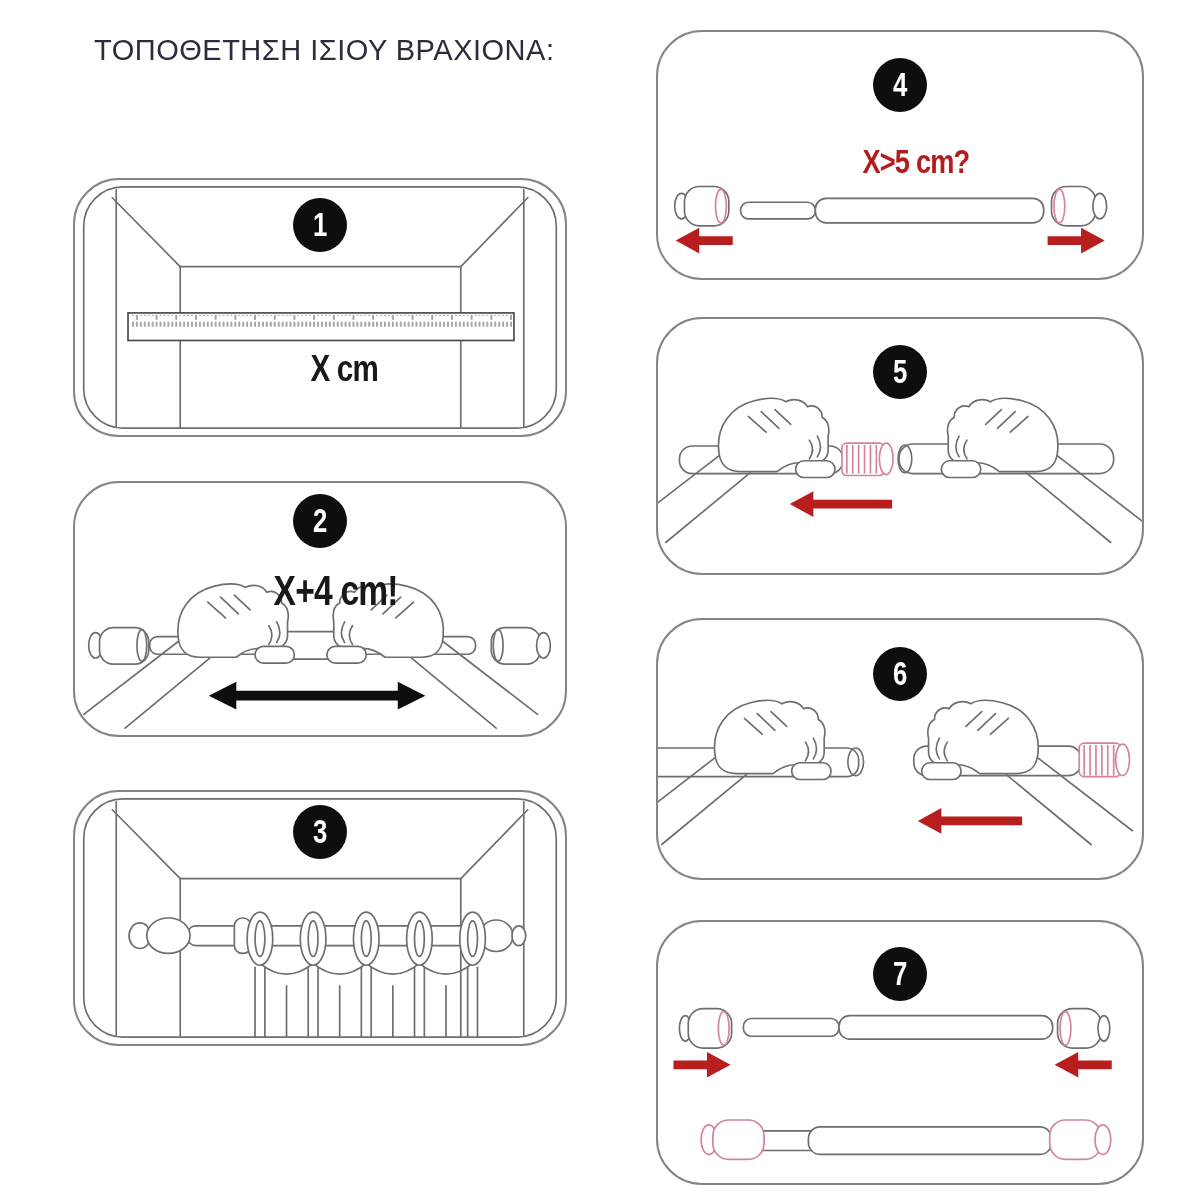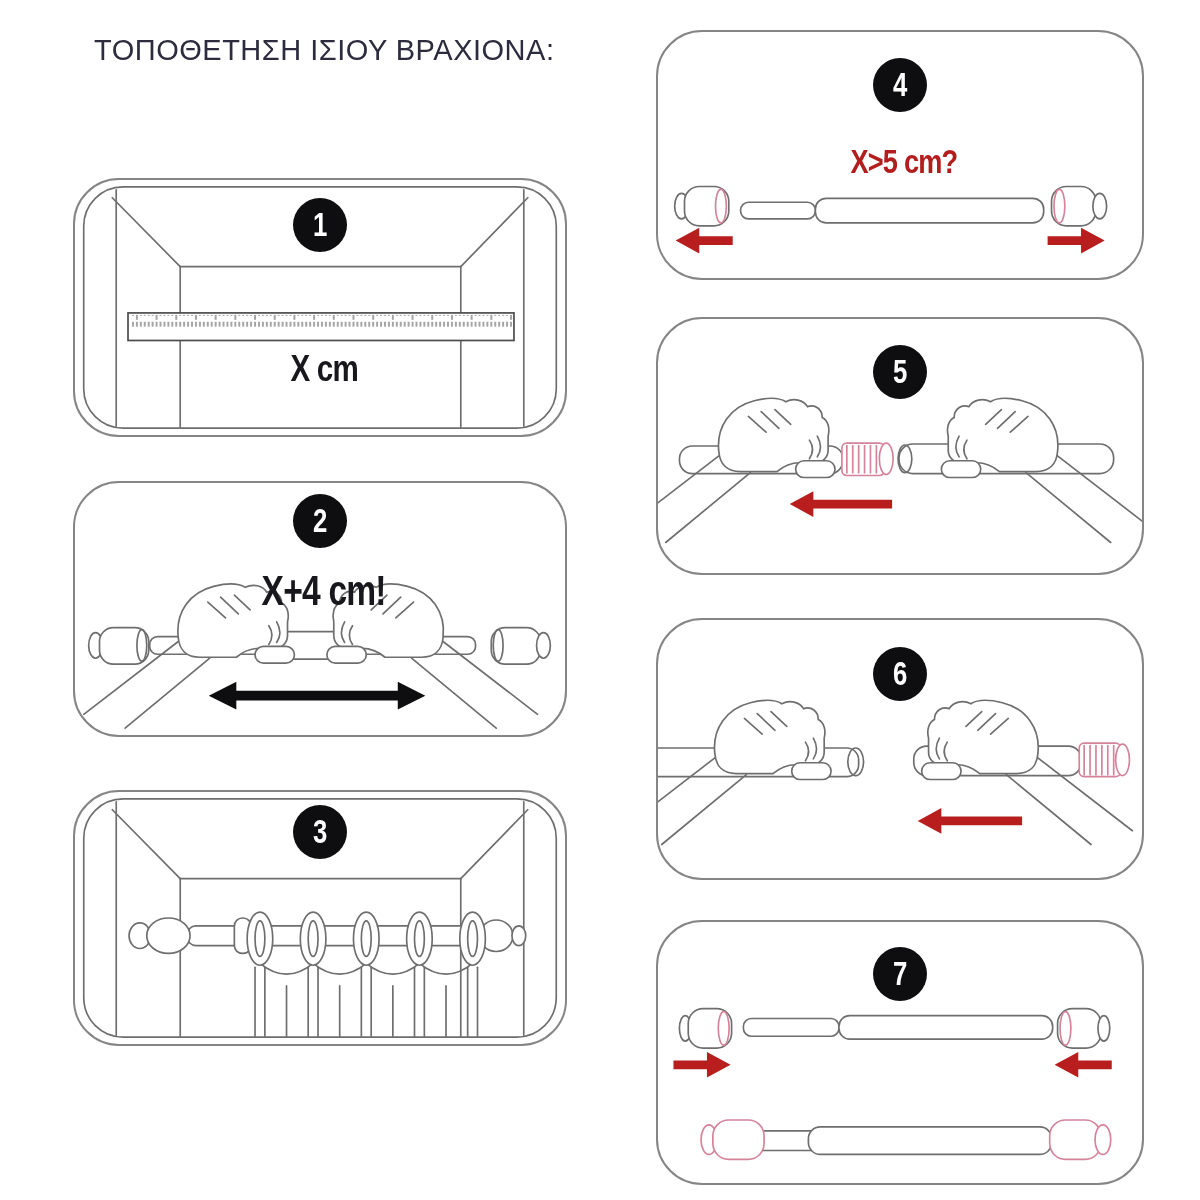--- a/index.html
+++ b/index.html
@@ -6,21 +6,21 @@
   #canvas{position:relative;width:1200px;height:1200px;background:#ffffff;overflow:hidden;
           font-family:"Liberation Sans", sans-serif;}
   #page-title{position:absolute;left:94px;top:34px;font-size:29px;font-weight:400;
               letter-spacing:0.5px;color:#2c2c3e;margin:0;}
   .panel{position:absolute;background:#fff;border:2px solid #858585;border-radius:46px;
          overflow:hidden;box-sizing:border-box;}
   .panel svg{position:absolute;left:0;top:0;width:100%;height:100%;display:block;}
   .badge{position:absolute;left:50%;margin-left:-27px;width:54px;height:54px;border-radius:50%;
          background:#0e0e10;color:#fff;display:flex;align-items:center;justify-content:center;z-index:3;}
   .badge span{display:block;font-size:33px;font-weight:700;transform:scaleX(0.78);}
-  .plabel{position:absolute;left:4px;width:100%;text-align:center;font-weight:700;z-index:3;}
+  .plabel{position:absolute;left:16px;width:100%;text-align:center;font-weight:700;z-index:3;}
   .plabel span{display:inline-block;transform:scaleX(0.8);letter-spacing:-1px;}
   .black-label{color:#17171c;}
   .red-label{color:#b41d1d;}
   
   .ln{fill:none;stroke:#6e6e6e;stroke-width:1.7;stroke-linecap:round;stroke-linejoin:round;}
   .fw{fill:#ffffff;stroke:#6e6e6e;stroke-width:1.7;}
   .dk{fill:#ffffff;stroke:#4a4a4a;stroke-width:1.7;}
   .pk{fill:none;stroke:#d4839a;stroke-width:1.7;}
   .pkf{fill:#ffffff;stroke:#d4839a;stroke-width:1.7;}
   .red{fill:#b81e1e;stroke:none;}
@@ -49,21 +49,21 @@
         <path class="ln" d="M-52,12 L-148,86"></path>
         <path class="ln" d="M-20,29 L-106,100"></path>
       </g>
     </defs>
   </svg>
 
   <section class="panel" style="left:73px;top:178px;width:494px;height:259px;">
     <div class="badge" style="top:18px;">
       <span>1</span>
     </div>
-    <div class="plabel black-label" style="top:168px;font-size:37px;">
+    <div class="plabel black-label" style="top:168px;font-size:37px;margin-left:8px;">
       <span>X cm</span>
     </div>
     <svg viewBox="0 0 494 259">
       <g class="ln" stroke="#858585">
         <rect x="7" y="7" width="480" height="245" rx="40"></rect>
         <line x1="40" y1="10" x2="40" y2="250"></line>
         <line x1="454" y1="10" x2="454" y2="250"></line>
         <line x1="36" y1="18" x2="105" y2="88"></line>
         <line x1="458" y1="18" x2="390" y2="88"></line>
         <line x1="105" y1="88" x2="390" y2="88"></line>

